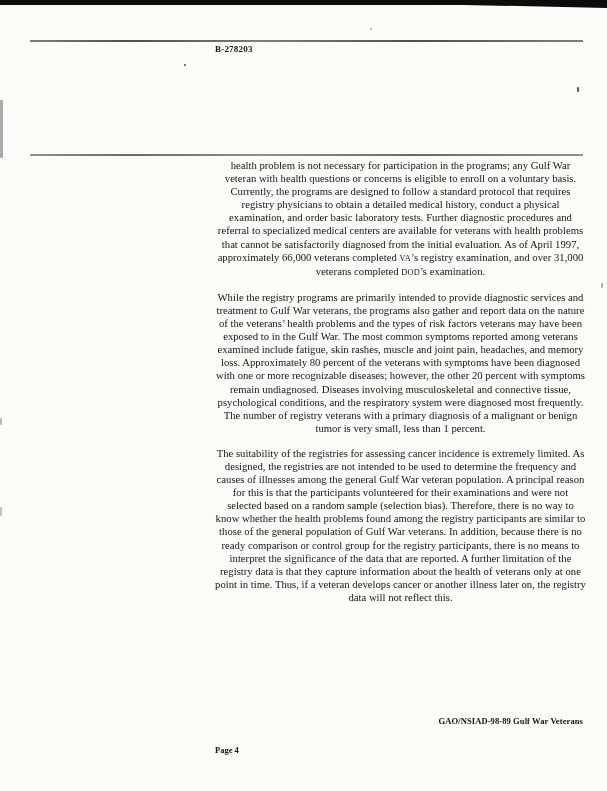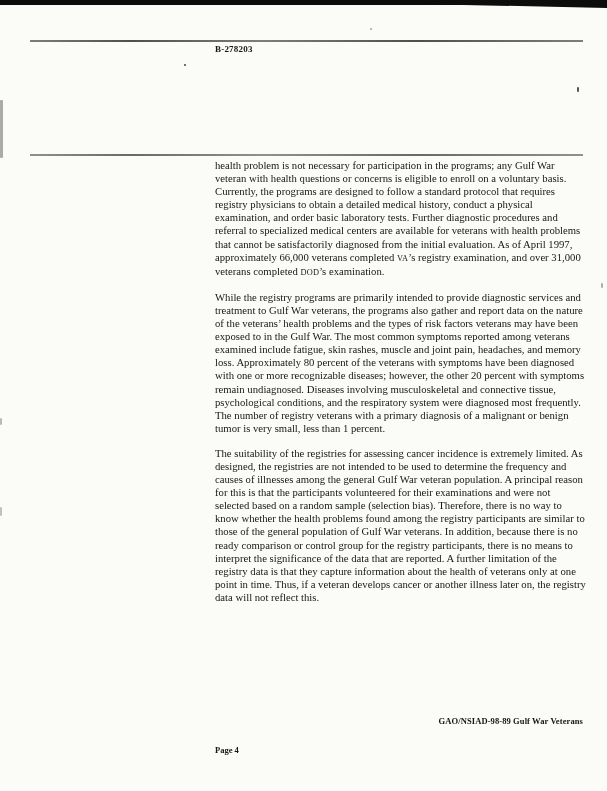--- a/index.html
+++ b/index.html
@@ -48,21 +48,21 @@
 
   .report-number {
     position: absolute; left: 215px; top: 44px;
     font-size: 9px; font-weight: 700; letter-spacing: .2px;
   }
 
   .body-text {
     position: absolute; left: 215px; top: 159px; width: 371px;
     font-size: 10.7px; line-height: 13.1px; text-align: left;
   }
-  .body-text p { margin: 0 0 12px 0; }
+  .body-text p { margin: 0 0 12px 0; text-align: center; }
   .sc { font-size: 0.78em; letter-spacing: .2px; }
 
   .footer-page {
     position: absolute; left: 215px; top: 745px;
     font-size: 8.5px; font-weight: 700;
   }
   .footer-id {
     position: absolute; right: 24px; top: 716px;
     font-size: 8.5px; font-weight: 700; letter-spacing: .1px;
   }

